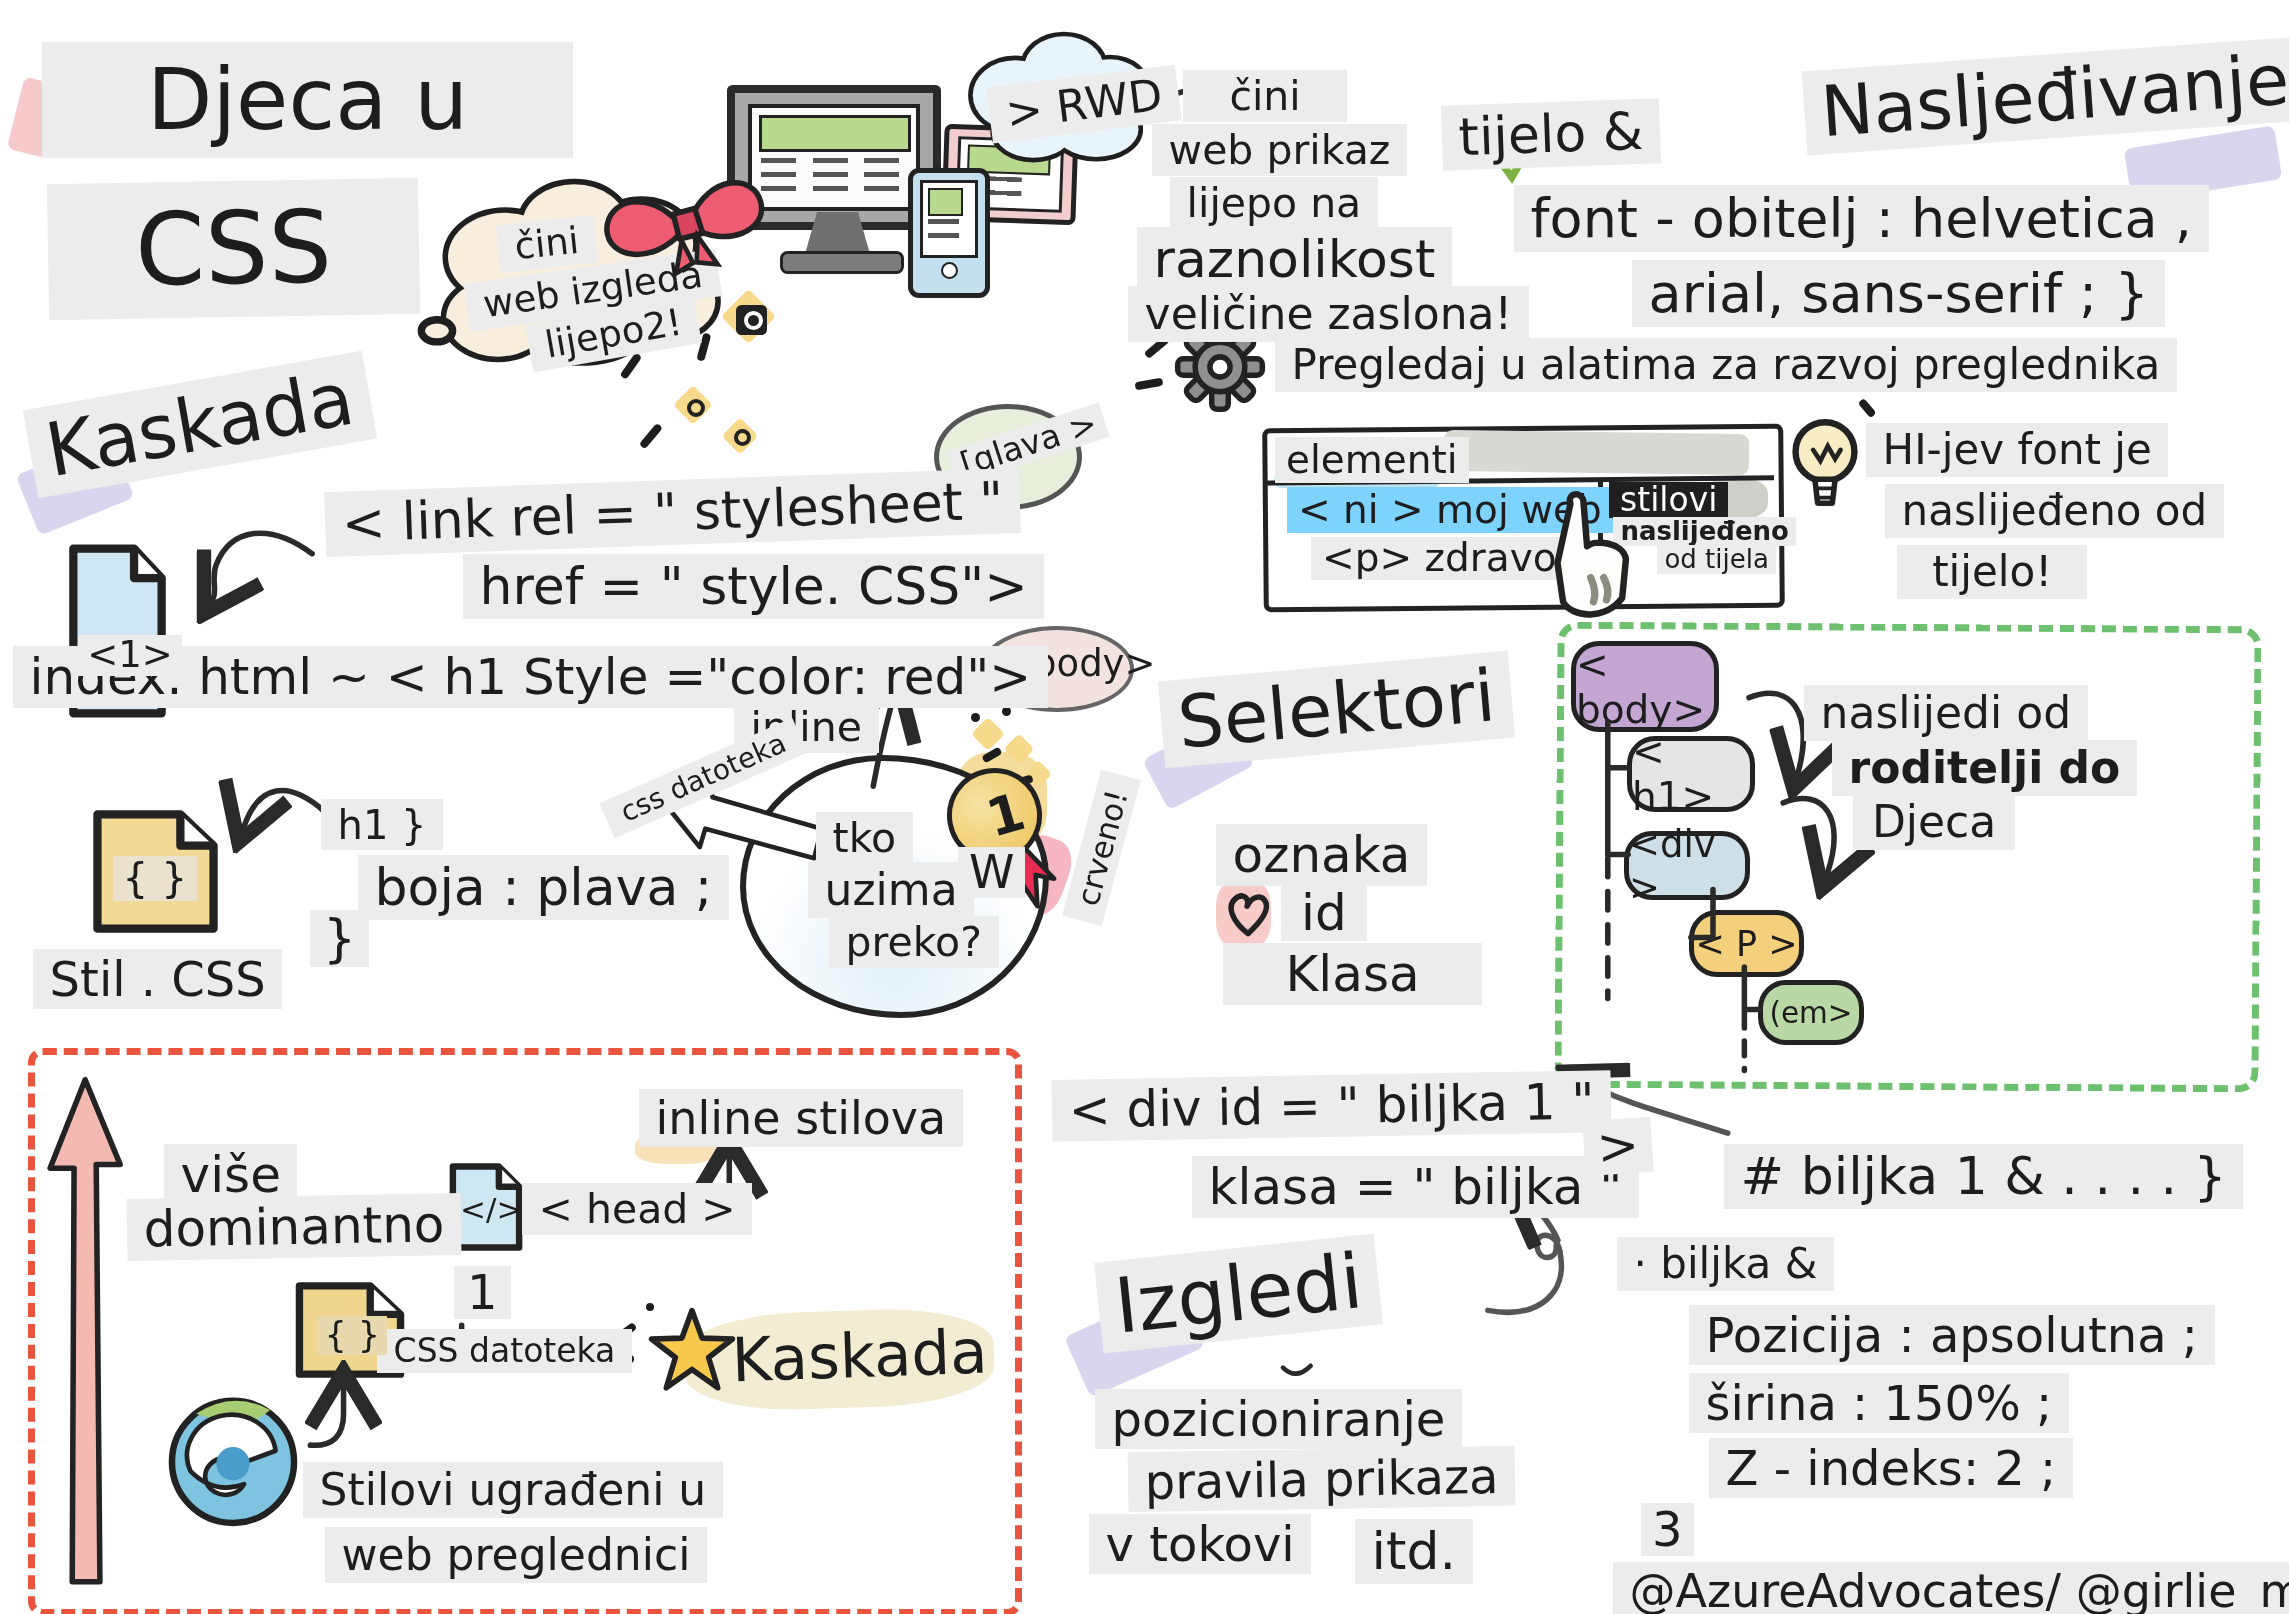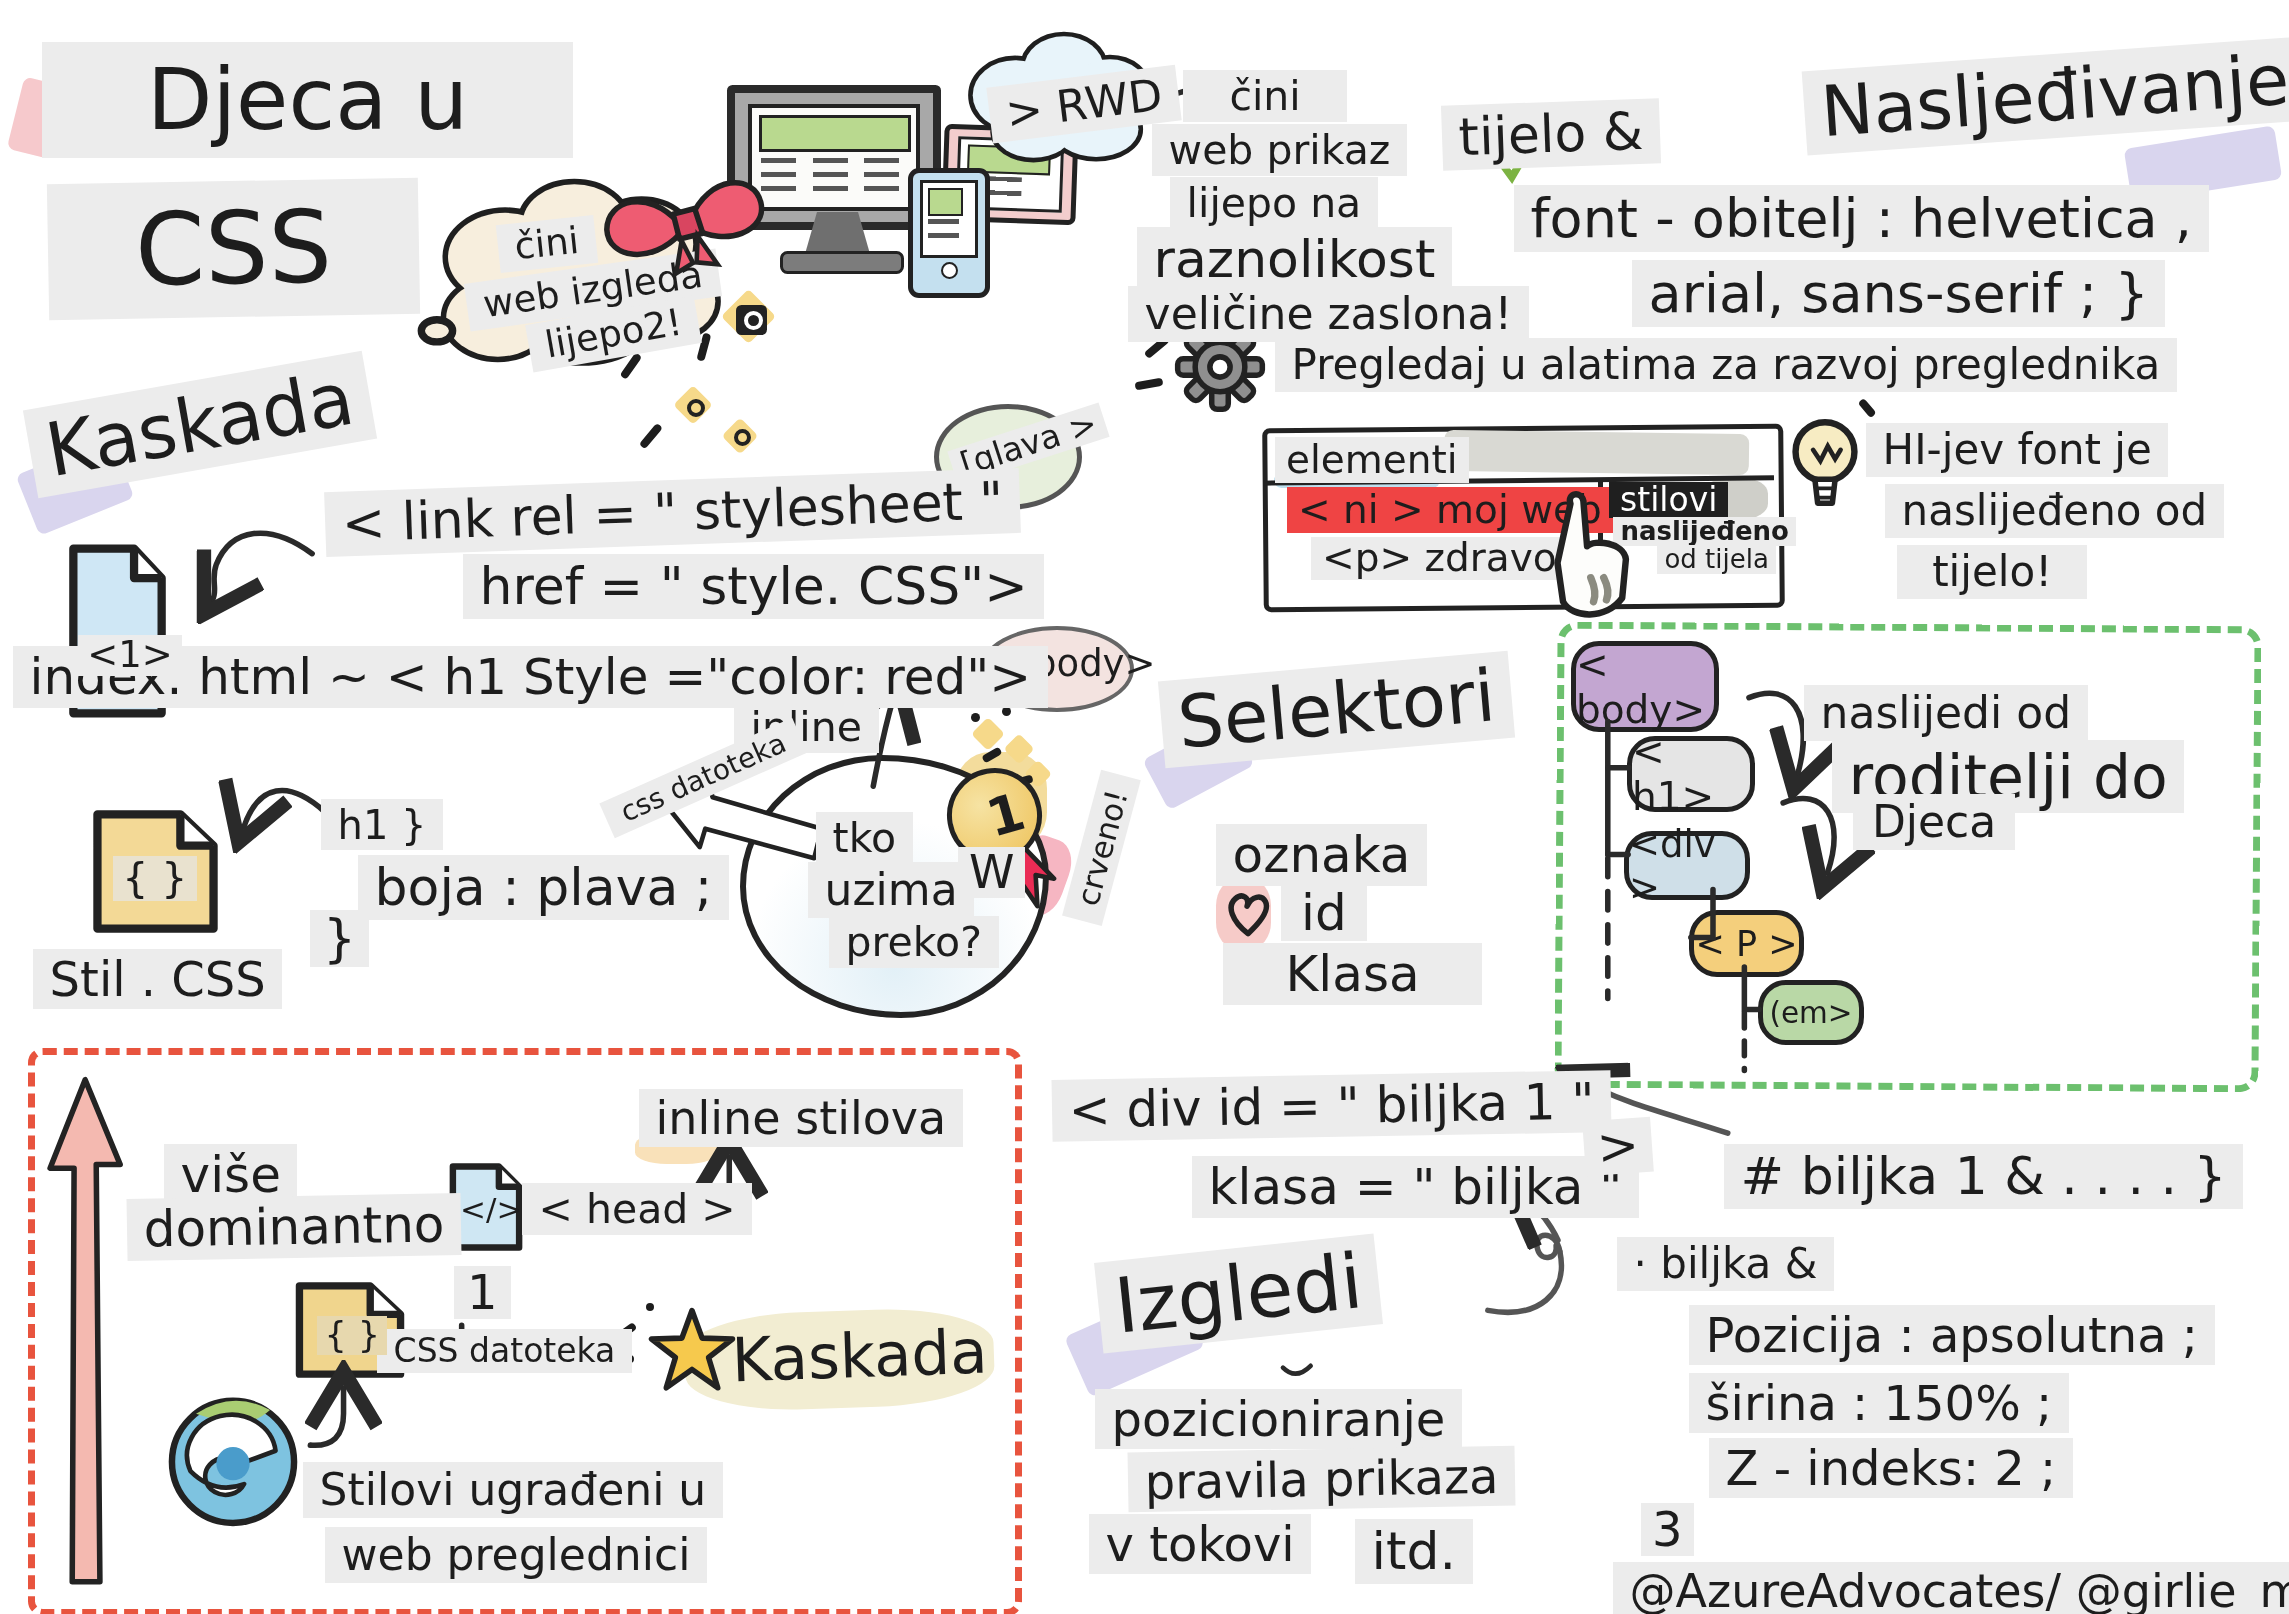--- a/index.html
+++ b/index.html
@@ -2,21 +2,21 @@
 <html style="font-size:14.8px"><head>
 <meta charset="utf-8">
 <style>
   html,body{margin:0;padding:0;background:#fff;}
   .stage{position:relative;width:2290px;height:1614px;background:#ffffff;overflow:hidden;
          font-family:"DejaVu Sans","Liberation Sans",sans-serif;color:#1d1d1d;}
   .chip{position:absolute;background:#ececec;white-space:nowrap;line-height:1.1;
         padding:3.7px 16.6px;display:flex;align-items:center;justify-content:center;z-index:5;}
   .t{background:transparent;}
   .dark{background:#1f1f1f;color:#fff;}
-  .blue{background:#ef4444;}
+  .blue{background:#7dd3fc;}
   .wash{position:absolute;border-radius:38%;z-index:1;}
   .node{position:absolute;border:5.5px solid #222;border-radius:28px;display:flex;
         align-items:center;justify-content:center;z-index:4;}
   .file{position:absolute;z-index:3;}
   .box-red{position:absolute;border:7.4px dashed #e8543e;border-radius:14.8px;z-index:1;}
   .box-green{position:absolute;border:7.4px dashed #6cc06e;border-radius:20px;z-index:1;}
   .dash{position:absolute;width:28px;height:8.3px;background:#1d1d1d;border-radius:4.6px;z-index:3;}
   .dot{position:absolute;background:#1d1d1d;border-radius:50%;z-index:3;}
   .diamond{position:absolute;background:#f6d98a;transform:rotate(45deg);border-radius:4.6px;z-index:2;}
   .ring{position:absolute;border:4.6px solid #222;border-radius:50%;background:transparent;z-index:3;}
@@ -256,21 +256,21 @@
   <div class="node" style="left:1624px;top:831px;width:116px;height:59px;background:#cfdfe8;">
       <span class="t" style="font-size:37px;">&lt;div &gt;</span>
     </div>
   <div class="node" style="left:1689px;top:910px;width:105px;height:57px;background:#f4cf7c;">
       <span class="t" style="font-size:35px;">&lt; P &gt;</span>
     </div>
   <div class="node" style="left:1758px;top:980px;width:96px;height:55px;background:#b9d8a6;">
       <span class="t" style="font-size:29.5px;">(em&gt;</span>
     </div>
   <div class="chip" style="left:1804px;top:685px;font-size:44px;">naslijedi od</div>
-  <div class="chip" style="left:1832px;top:740px;font-size:60px;">roditelji do</div>
+  <div class="chip" style="left:1832px;top:740px;font-size:44px;font-weight:bold;">roditelji do</div>
   <div class="chip" style="left:1853px;top:794px;width:129px;font-size:44px;">Djeca</div>
 
   <div class="chip" style="left:1098px;top:1248px;font-size:76px;transform:rotate(-6deg);">Izgledi</div>
   <div class="chip" style="left:1095px;top:1389px;font-size:48px;">pozicioniranje</div>
   <div class="chip" style="left:1128px;top:1449px;font-size:48px;transform:rotate(-1deg);">pravila prikaza</div>
   <div class="chip" style="left:1089px;top:1514px;font-size:48px;">v tokovi</div>
   <div class="chip" style="left:1355px;top:1519px;font-size:52px;">itd.</div>
 
   <div class="chip" style="left:1617px;top:1237px;font-size:42px;">· biljka &amp;</div>
   <div class="chip" style="left:1689px;top:1305px;font-size:48px;">Pozicija : apsolutna ;</div>

